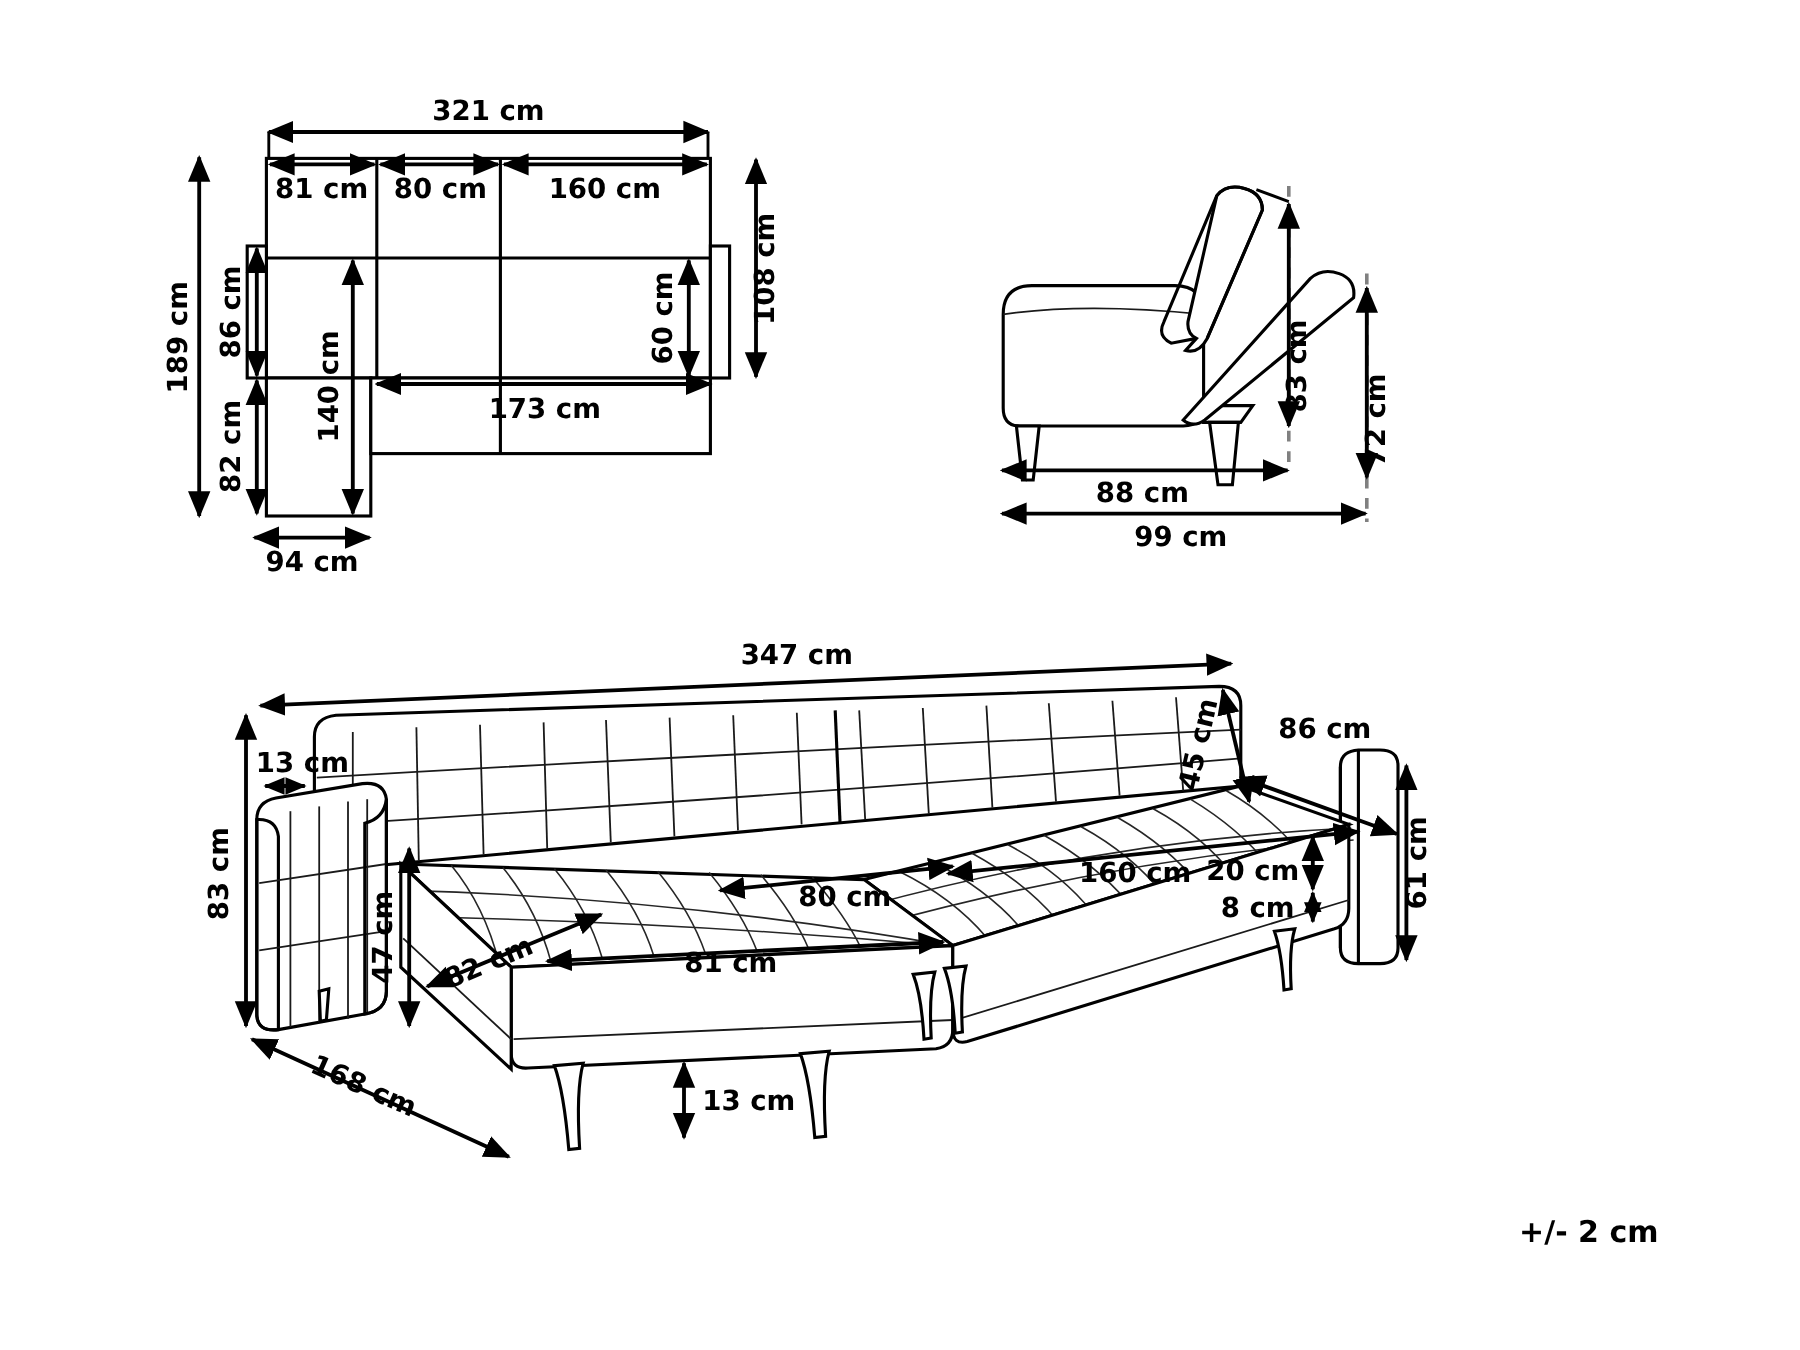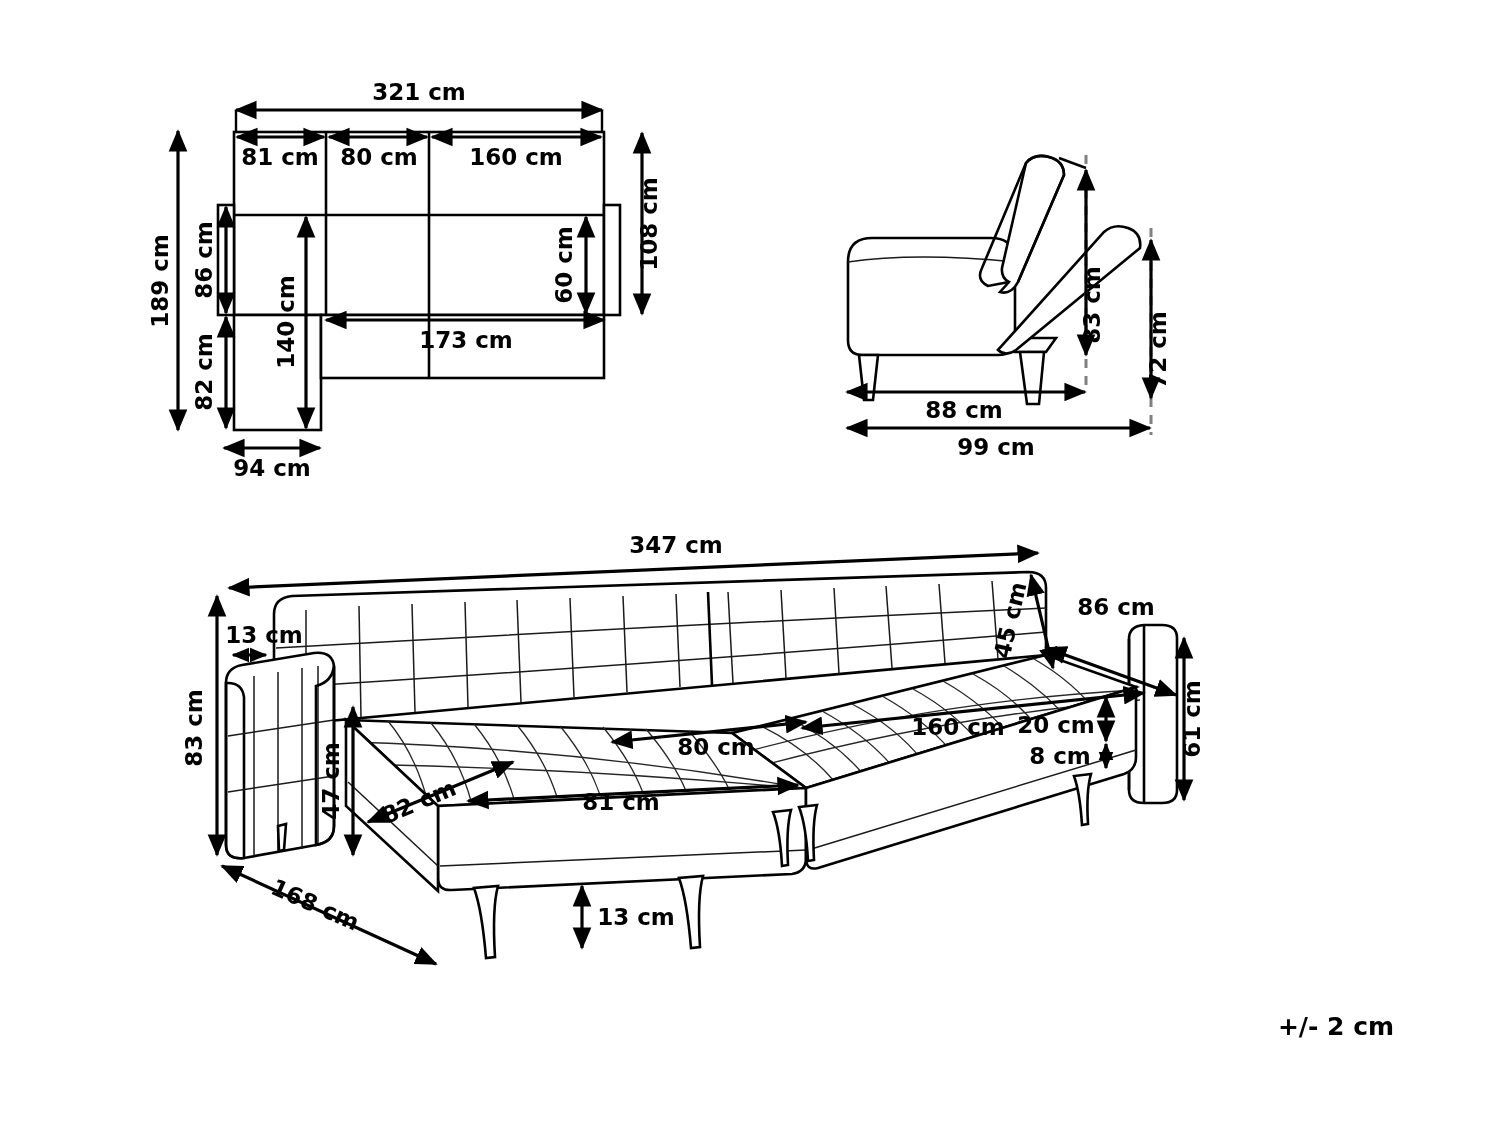--- a/index.html
+++ b/index.html
@@ -10,21 +10,21 @@
   }
   body {
     width: 1500px;
     height: 1125px;
     position: relative;
     overflow: hidden;
     font-family: "DejaVu Sans", "Liberation Sans", sans-serif;
   }
   #sheet {
     position: absolute;
-    top: 0; left: 16px;
+    top: 0; left: 4px;
     width: 1464px;
     height: 1125px;
   }
   svg {
     display: block;
   }
   .dimline {
     stroke: #000000;
     stroke-width: 3.2;
     fill: none;

